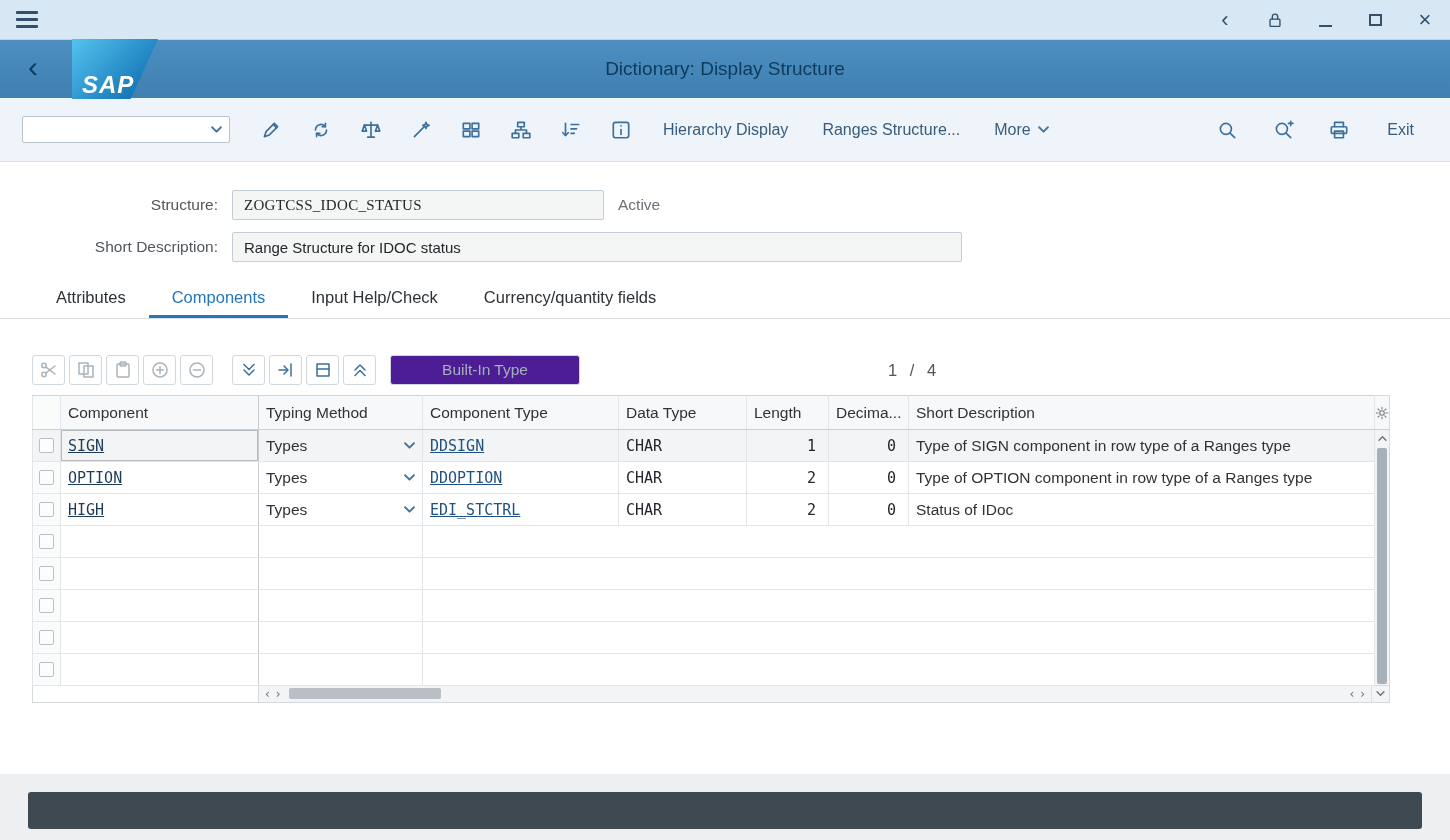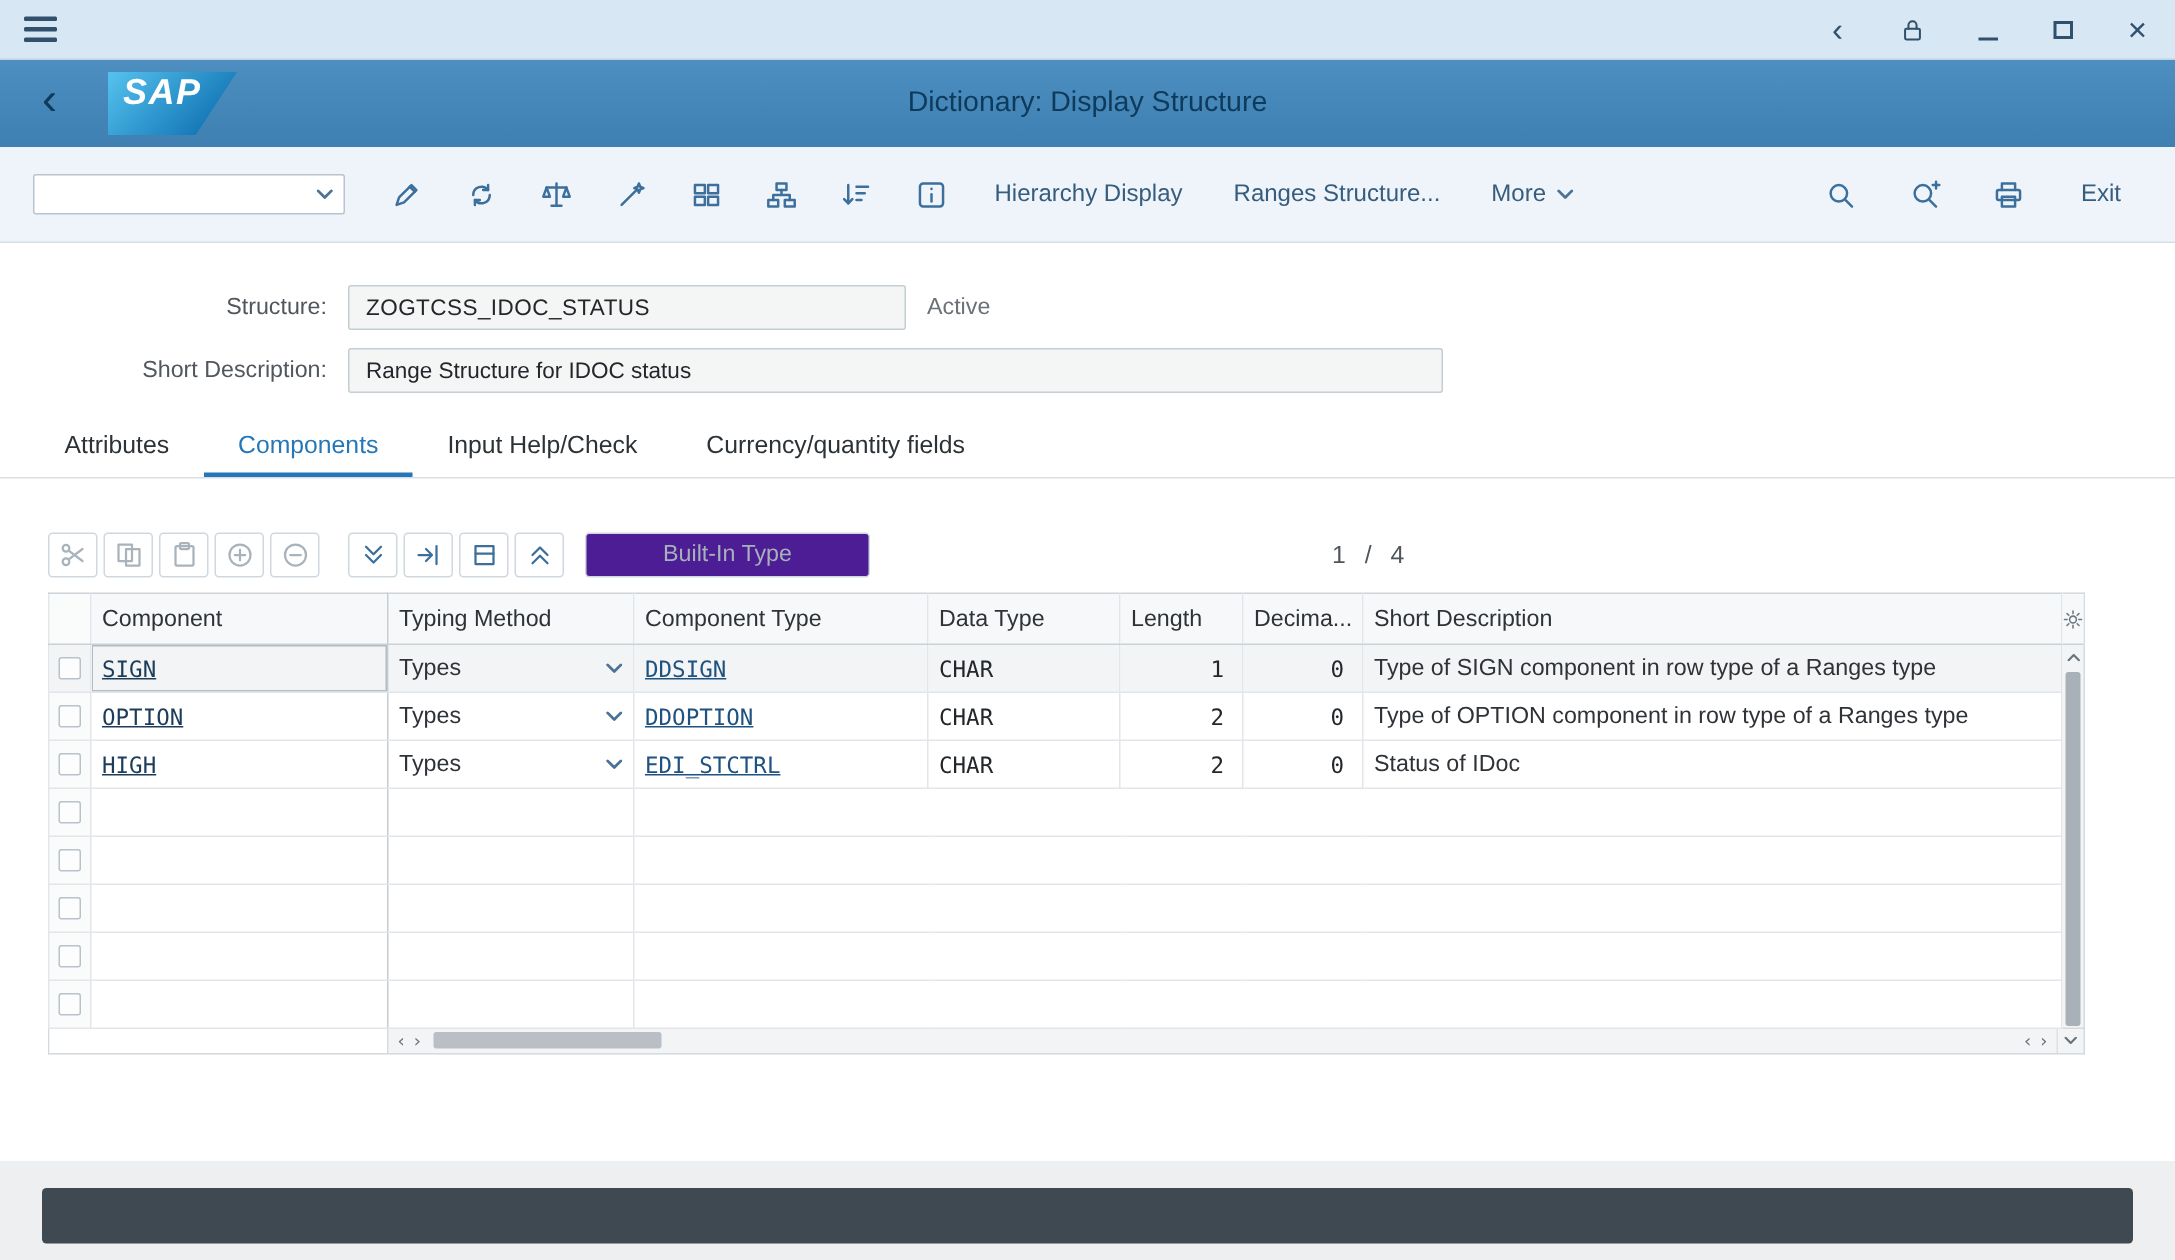--- a/index.html
+++ b/index.html
@@ -12,21 +12,21 @@
   .hamburger{width:22px;display:flex;flex-direction:column;gap:4px;cursor:pointer}
   .hamburger span{height:3px;background:#30506b;border-radius:1px}
   .tb-right{margin-left:auto;display:flex;align-items:center;gap:32px;color:#30506b}
   .tb-btn{display:flex;align-items:center;justify-content:center;min-width:18px;height:24px;font-size:22px;line-height:1;cursor:pointer}
   .min-glyph{width:13px;height:2px;background:#30506b;margin-top:12px}
   .max-glyph{width:13px;height:12px;border:2px solid #30506b}
 
   
   .header{height:58px;background:linear-gradient(#4c8fc0,#3f7fb2);display:flex;align-items:center;padding:0 18px;position:relative;flex:none}
   .hdr-back{color:#0e3a5c;font-size:30px;line-height:1;padding:0 10px;margin-top:-5px;cursor:pointer}
-  .sap-logo{margin-left:24px;width:86px;height:42px;background:linear-gradient(135deg,#55c3ee 0%,#1173b4 85%);clip-path:polygon(0 0,100% 0,68% 100%,0 100%);display:flex;align-items:flex-start;padding-left:10px}
+  .sap-logo{margin-left:24px;width:86px;height:60px;background:linear-gradient(135deg,#55c3ee 0%,#1173b4 85%);clip-path:polygon(0 0,100% 0,68% 100%,0 100%);display:flex;align-items:flex-end;padding-left:10px}
   .sap-logo span{color:#fff;font-style:italic;font-weight:bold;font-size:24px;letter-spacing:1px}
   .hdr-title{position:absolute;left:0;right:0;text-align:center;color:#0e3a5c;font-size:19px;pointer-events:none}
 
   
   .appbar{height:64px;background:#eef4f9;border-bottom:1px solid #d4dfe8;display:flex;align-items:center;padding:12px 22px;flex:none}
   .cmdbox{width:208px;height:27px;background:#fff;border:1px solid #b7c4cf;border-radius:2px;display:flex;align-items:center;padding:0 7px;margin-right:16px;cursor:text}
   .cmdbox .val{flex:1;font-size:14px}
   .icon-btn{width:36px;height:34px;display:flex;align-items:center;justify-content:center;border-radius:3px;margin:0 7px;cursor:pointer}
   .txt-btn{color:#375d7e;font-size:16px;margin:0 17px;display:flex;align-items:center;gap:7px;cursor:pointer;white-space:nowrap}
   .appbar-right{margin-left:auto;display:flex;align-items:center;gap:6px}
@@ -34,26 +34,26 @@
   .svgi.dis{stroke:#a9b3bb}
   .svgi.dark{stroke:#30506b}
   .svgi.gray{stroke:#6e7880}
   .chev-svg{fill:none;stroke:#4a7396;stroke-width:1.7;stroke-linecap:round;stroke-linejoin:round}
 
   
   .content{background:#fff;height:612px;flex:none;padding-top:28px}
   .form-row{display:flex;align-items:center;margin-bottom:12px}
   .form-label{width:232px;text-align:right;padding-right:14px;color:#51575c;font-size:15.5px}
   .field{height:30px;background:#f4f5f5;border:1px solid #c4cdd4;border-radius:2px;display:flex;align-items:center;padding:0 11px;font-size:15px;color:#23272b}
-  .field.mono{font-family:Liberation Sans, sans-serif;letter-spacing:.3px}
+  .field.mono{font-family:Liberation Serif, serif;letter-spacing:.3px}
   .w-struct{width:372px}
   .w-desc{width:730px}
   .active-lbl{margin-left:14px;color:#6b7177;font-size:15.5px}
 
-  .tabs{display:flex;padding-left:20px;border-bottom:1px solid #dadfe3;margin-top:20px}
+  .tabs{display:flex;padding-left:33px;border-bottom:1px solid #dadfe3;margin-top:20px}
   .tab{font-size:16.5px;color:#2d3236;padding:6px 23px 11px 23px;cursor:pointer}
   .tab.active{color:#2677b8;box-shadow:inset 0 -3px 0 #2677b8}
 
   
   .grid-wrap{margin:36px 28px 0 32px;width:1358px}
   .grid-toolbar{display:flex;align-items:center;margin-bottom:10px;position:relative;height:30px}
   .gbtn{width:33px;height:30px;border:1px solid #cfd8de;border-radius:3px;background:#fff;display:flex;align-items:center;justify-content:center;margin-right:4px;cursor:pointer}
   .gsep{width:15px}
   .builtin-btn{min-width:190px;height:30px;border:1px solid #cfd8de;border-radius:3px;background:#4c1d95;color:#a7b1b9;font-size:15.5px;display:flex;align-items:center;justify-content:center;margin-left:10px;cursor:default}
   .pager{position:absolute;left:856px;color:#4f565c;font-size:16.5px;word-spacing:8px}

